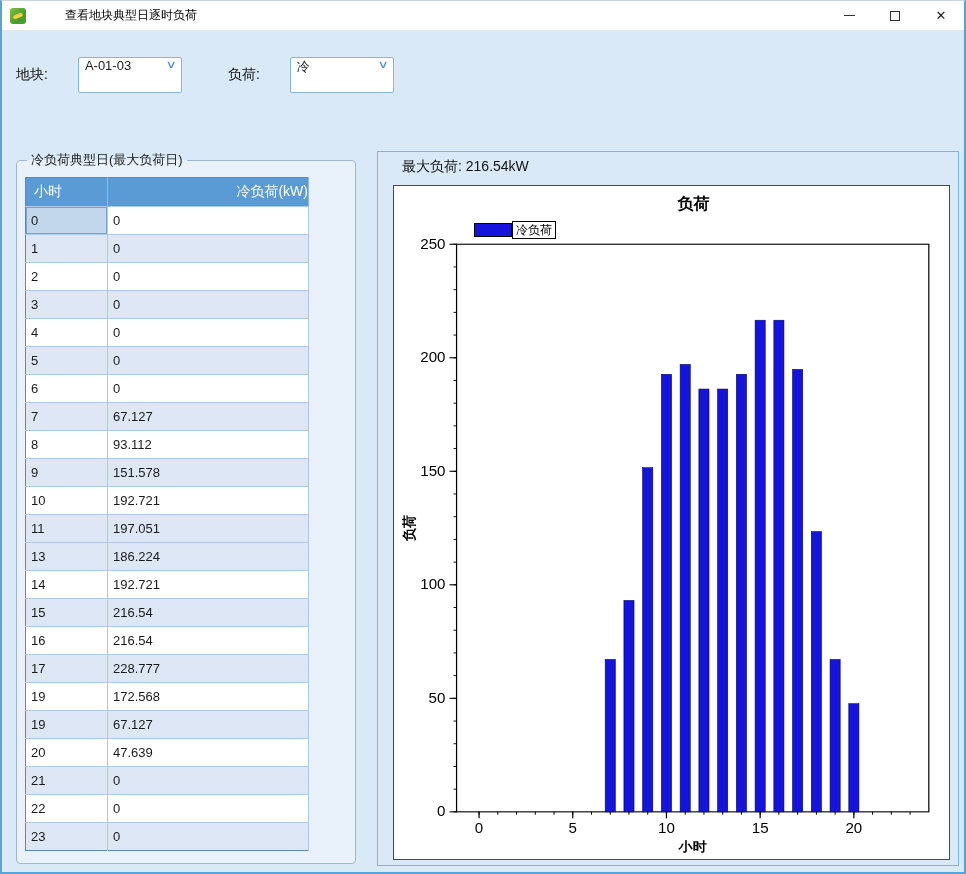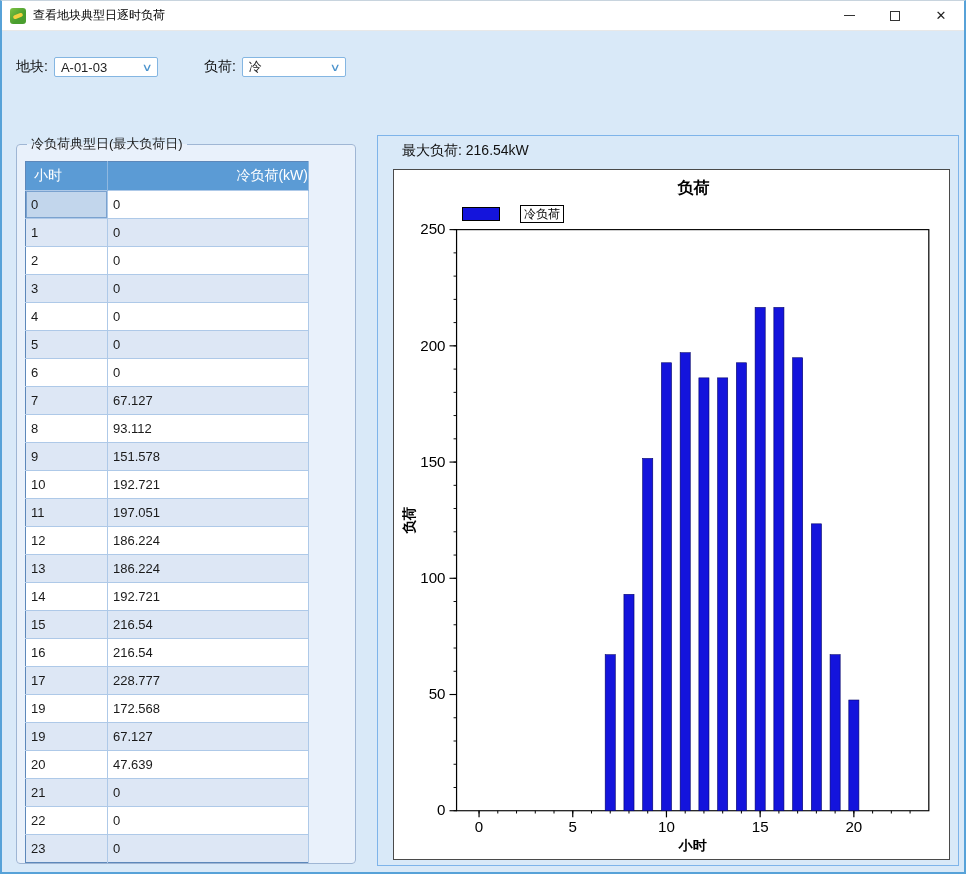--- a/index.html
+++ b/index.html
@@ -22,41 +22,41 @@
   .app-icon {
     width: 16px; height: 16px; margin-right: 7px; position: relative;
     background: linear-gradient(135deg,#7dc242 0%,#4a9e2f 60%);
     border-radius: 3px; flex: 0 0 16px;
   }
   .app-icon::after {
     content: ""; position: absolute; left: 3px; top: 6px;
     width: 10px; height: 4px; background: #f4d03f; border-radius: 2px;
     transform: rotate(-20deg);
   }
-  .titlebar .title { font-size: 12px; color: #000; }
+  .titlebar .title { font-size: 12px; color: #000; margin-left: 32px; }
   .win-controls { margin-left: auto; display: flex; height: 100%; }
   .win-btn {
     width: 46px; height: 100%; background: transparent; border: none;
     display: flex; align-items: center; justify-content: center;
     color: #222; cursor: default; font-size: 13px;
   }
   .min-glyph { width: 11px; height: 1.5px; background: #333; display: inline-block; }
   .max-glyph { width: 10px; height: 10px; border: 1px solid #333; display: inline-block; }
 
   
   .controls-row {
     display: flex; align-items: center;
     padding: 26px 0 14px 14px; flex: 0 0 auto;
   }
   .ctl-label { font-size: 14px; color: #111; margin-right: 6px; }
   .combo {
-    width: 104px; height: 20px; background: #fff;
+    width: 104px; height: 36px; background: #fff;
     border: 1px solid #84b6e2; border-radius: 2px;
-    display: inline-flex; align-items: center; padding: 0 6px;
-    font-size: 13px; color: #222;
+    display: inline-flex; align-items: flex-start; padding: 0 6px;
+    font-size: 13px; color: #222; margin-left: 24px;
   }
   .combo .chev { margin-left: auto; color: #4b93cd; font-size: 11px; transform: scaleX(1.4); }
   .spacer-46 { width: 46px; }
 
   
   .main { flex: 1; display: flex; padding: 0 5px 6px 14px; gap: 21px; min-height: 0; margin-top: 44px; }
 
   
   fieldset.group {
     flex: 0 0 340px; width: 340px;
@@ -84,21 +84,21 @@
   .chart-panel {
     flex: 1; border: 1px solid #7eb4ea; background: #d9e9f8;
     display: flex; flex-direction: column; padding: 4px 8px 5px 15px; min-width: 0;
   }
   .max-load { font-size: 14px; color: #111; margin: 2px 0 9px 9px; }
   .chart-box { flex: 1; background: #ffffff; border: 1px solid #4a4a4a; position: relative; min-height: 0; }
   .chart-title {
     position: absolute; top: 8px; left: 62px; right: 18px;
     text-align: center; font-weight: bold; font-size: 16px; color: #000;
   }
-  .chart-legend { position: absolute; left: 68px; top: 35px; display: flex; align-items: center; gap: 20px; }
+  .chart-legend { position: absolute; left: 80px; top: 35px; display: flex; align-items: center; }
   .legend-swatch { width: 38px; height: 14px; background: #1414dc; border: 1px solid #000; display: inline-block; }
   .legend-label { border: 1px solid #000; font-size: 12px; padding: 0 3px; line-height: 16px; background: #fff; color: #000; }
   .chart-svg { position: absolute; left: 0; top: 0; width: 100%; height: 100%; }
 </style>
 </head>
 <body>
 
 <div class="window">
 
   <div class="titlebar">
@@ -187,24 +187,20 @@
               <td>9</td>
               <td>151.578</td>
             </tr>
             <tr>
               <td>10</td>
               <td>192.721</td>
             </tr>
             <tr class="alt">
               <td>11</td>
               <td>197.051</td>
-            </tr>
-            <tr>
-              <td>12</td>
-              <td>186.224</td>
             </tr>
             <tr class="alt">
               <td>13</td>
               <td>186.224</td>
             </tr>
             <tr>
               <td>14</td>
               <td>192.721</td>
             </tr>
             <tr class="alt">

